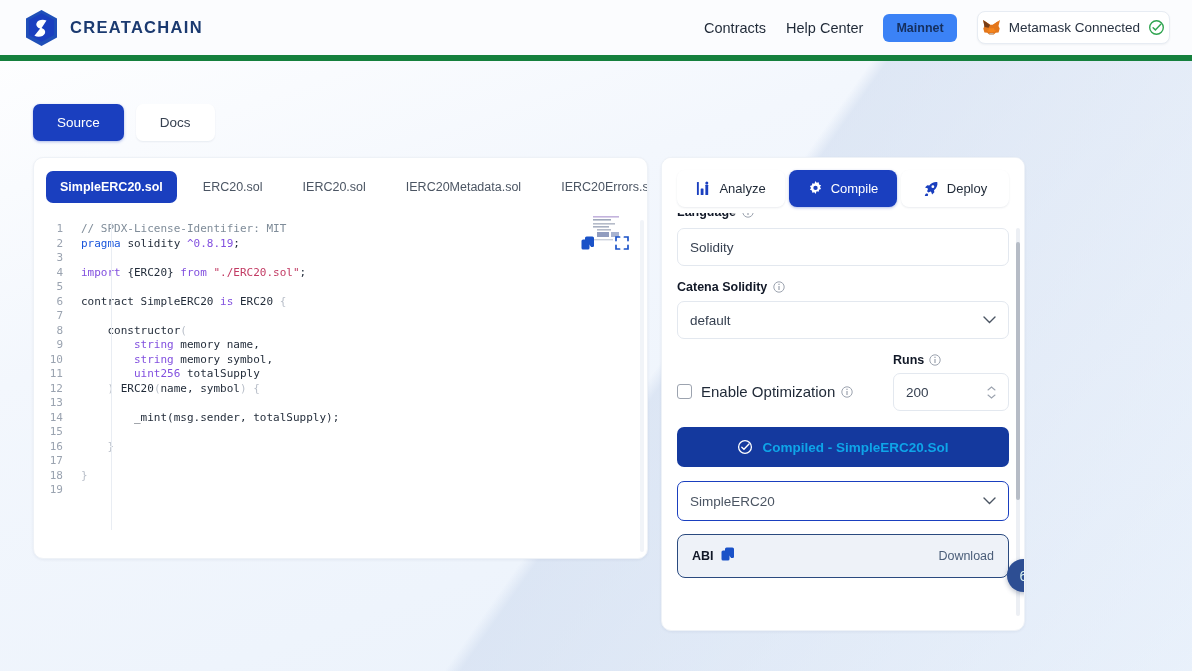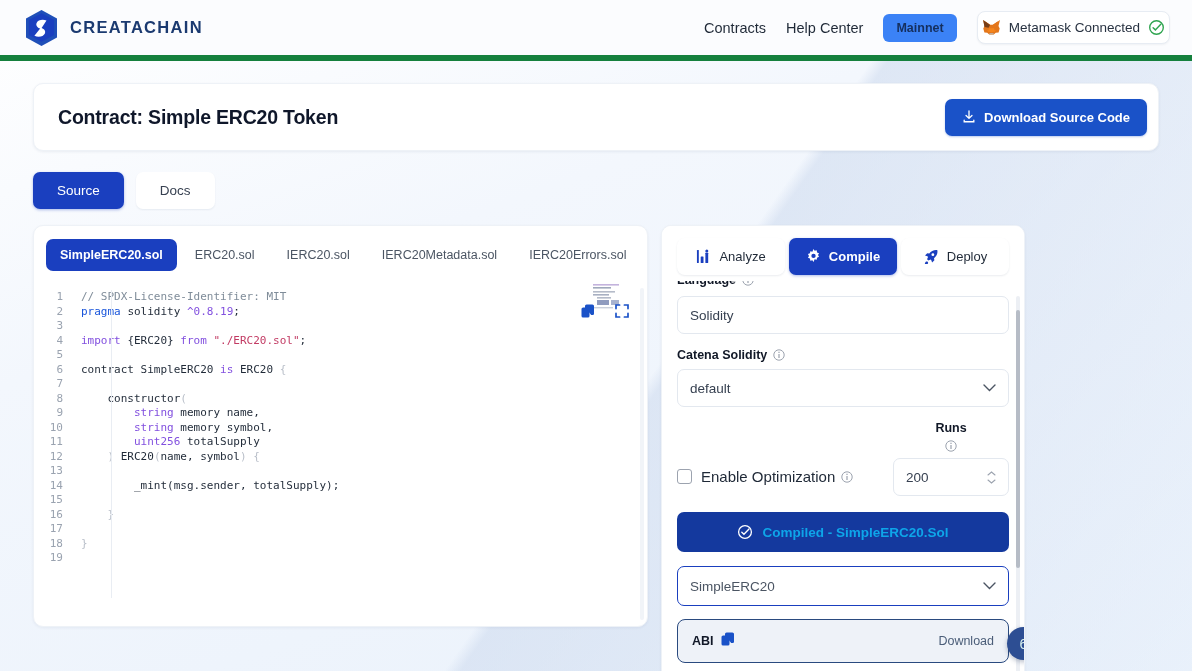--- a/index.html
+++ b/index.html
@@ -95,21 +95,21 @@
   .card {
     background: #ffffff;
     border-radius: 10px;
     border: 1px solid #eef2f7;
     box-shadow: 0 1px 3px rgba(20,40,80,.06);
   }
 
   
   .editor-card { width: 615px; height: 402px; display: flex; flex-direction: column; overflow: hidden; position: relative; }
   .file-tabs {
-    display: flex; align-items: center; gap: 4px;
+    display: flex; align-items: center; gap: 12px;
     padding: 13px 20px 11px 12px;
     overflow: hidden;
   }
   .file-tab {
     font-family: inherit; font-size: 12.5px;
     border: none; background: transparent; color: #4b5563;
     padding: 9px 14px; border-radius: 7px; cursor: pointer;
     white-space: nowrap;
   }
   .file-tab.active { background: #1a3fbf; color: #ffffff; font-weight: bold; }
@@ -160,23 +160,22 @@
     position: relative; z-index: 4; background: #fff;
   }
   .mode-tab {
     flex: 1; display: flex; align-items: center; justify-content: center; gap: 8px;
     font-family: inherit; font-size: 13px; color: #1f2937;
     background: #ffffff; border: none; border-radius: 8px;
     padding: 11px 0; cursor: pointer; margin: 0 2px;
     box-shadow: 0 1px 2px rgba(20,40,80,.09);
   }
   .mode-tab.active {
-    background: #1a3fbf; color: #ffffff; font-weight: bold;
+    background: #1a3fbf; color: #ffffff; font-weight: normal;
     box-shadow: 0 1px 3px rgba(26,63,191,.35);
-    border-radius: 7px;
   }
   .side-scroll {
     position: absolute; top: 55px; left: 0; right: 0; bottom: 0;
     padding: 0 15px 12px 15px; overflow: hidden;
   }
   .field-label {
     font-size: 12.5px; font-weight: bold; color: #111827;
     display: flex; align-items: center; gap: 6px;
     margin: 0 0 7px 0;
   }
@@ -196,21 +195,21 @@
   .row-opt {
     display: flex; align-items: flex-end; gap: 14px; margin-top: 14px;
   }
   .check-row { display: flex; align-items: center; gap: 9px; padding-bottom: 11px; }
   .cbox {
     width: 15px; height: 15px; border: 1.5px solid #9ca3af;
     border-radius: 3px; background: #fff; flex: none;
   }
   .check-label { font-size: 15px; color: #1f2937; display: flex; align-items: center; gap: 6px; }
   .runs-col { margin-left: auto; width: 116px; }
-  .runs-label { font-size: 12.5px; font-weight: bold; color: #111827; display: flex; align-items: center; gap: 5px; margin-bottom: 6px; flex-direction: column; }
+  .runs-label { font-size: 12.5px; font-weight: bold; color: #111827; display: flex; align-items: center; gap: 5px; margin-bottom: 6px; }
   .spin { margin-left: auto; display: flex; flex-direction: column; gap: 3px; }
   .btn-compiled {
     width: 100%; margin-top: 16px;
     background: #14399e; color: #0ea5e9;
     border: none; border-radius: 7px;
     font-family: inherit; font-size: 13.5px; font-weight: bold;
     padding: 12px 0; cursor: pointer;
     display: flex; align-items: center; justify-content: center; gap: 9px;
   }
   .artifacts {
@@ -277,30 +276,20 @@
       <svg class="check-ok" viewBox="0 0 20 20">
         <circle cx="10" cy="10" r="8" fill="none" stroke="#2ea44f" stroke-width="1.6"></circle>
         <path d="M6 10.2l2.7 2.6L15 6.3" fill="none" stroke="#2ea44f" stroke-width="1.7" stroke-linecap="round"></path>
       </svg>
     </div>
   </div>
 </div>
 
 <div class="page">
 
-  <div class="title-card">
-    <div class="contract-title">Contract: Simple ERC20 Token</div>
-    <button class="btn-download">
-      <svg class="dl-icon" viewBox="0 0 16 16">
-        <path d="M8 1v8M4.6 6.2L8 9.6l3.4-3.4" fill="none" stroke="#fff" stroke-width="1.5" stroke-linecap="round" stroke-linejoin="round"></path>
-        <path d="M2.5 11.6v1.8h11v-1.8" fill="none" stroke="#fff" stroke-width="1.5" stroke-linecap="round"></path>
-      </svg>
-      <span>Download Source Code</span>
-    </button>
-  </div>
 
   <div class="seg">
     <button class="seg-btn active">Source</button>
     <button class="seg-btn">Docs</button>
   </div>
 
   <div class="cols">
 
     <div class="card editor-card">
       <div class="file-tabs">

